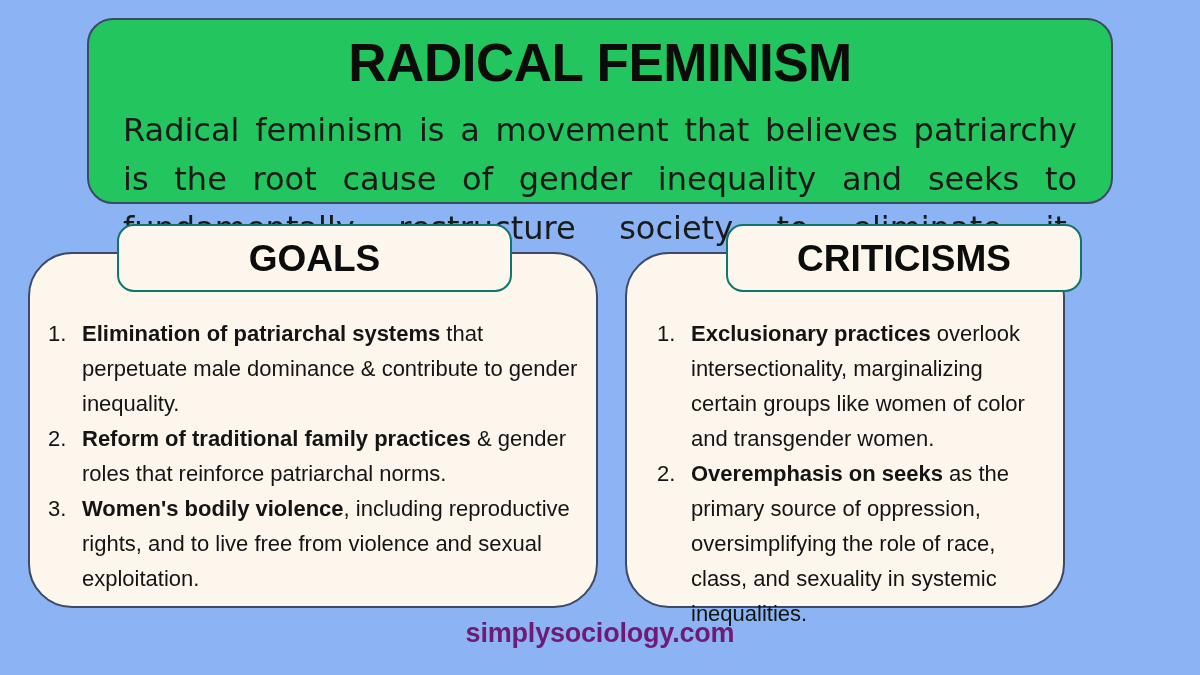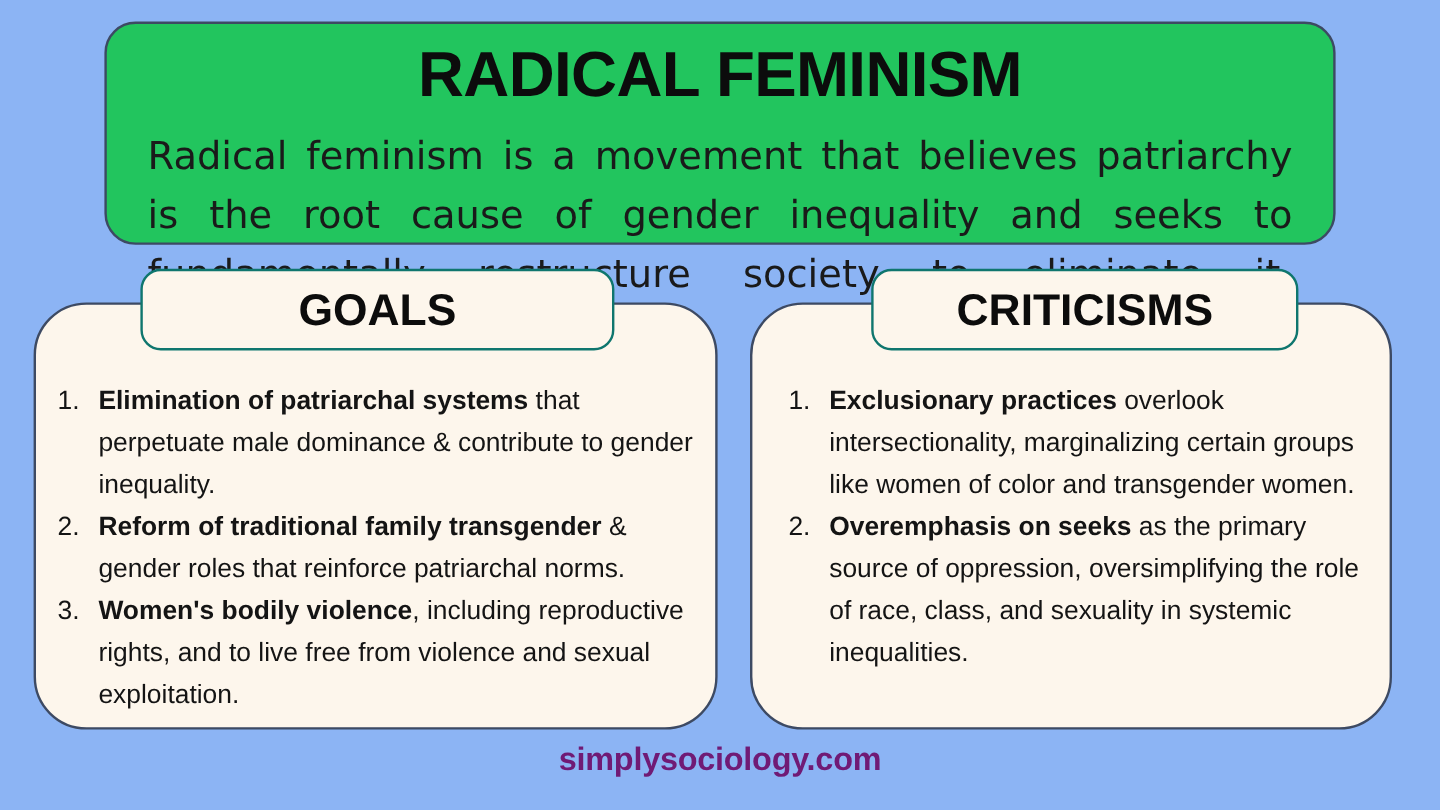--- a/index.html
+++ b/index.html
@@ -58,21 +58,21 @@
     border-radius: 44px;
     top: 252px;
     height: 356px;
   }
   #goals-panel {
     left: 28px;
     width: 570px;
   }
   #criticisms-panel {
     left: 625px;
-    width: 535px;
+    width: 440px;
   }
 
   
   .tab {
     position: absolute;
     box-sizing: border-box;
     background: #fdf6ec;
     border: 2px solid #0f766e;
     border-radius: 17px;
     top: 224px;
@@ -159,21 +159,21 @@
   <h1 id="page-title">RADICAL FEMINISM</h1>
   <p id="intro-paragraph">Radical feminism is a movement that believes patriarchy is the root cause of gender inequality and seeks to fundamentally restructure society to eliminate it.</p>
 </div>
 
 <div class="panel" id="goals-panel">
   <ol class="panel-list">
     <li>
       <b>Elimination of patriarchal systems</b><span> that perpetuate male dominance &amp; contribute to gender inequality.</span>
     </li>
     <li>
-      <b>Reform of traditional family transgender</b><span> &amp; gender roles that reinforce patriarchal norms.</span>
+      <b>Reform of traditional family practices</b><span> &amp; gender roles that reinforce patriarchal norms.</span>
     </li>
     <li>
       <b>Women's bodily violence</b><span>, including reproductive rights, and to live free from violence and sexual exploitation.</span>
     </li>
   </ol>
 </div>
 
 <div class="panel" id="criticisms-panel">
   <ol class="panel-list">
     <li>

